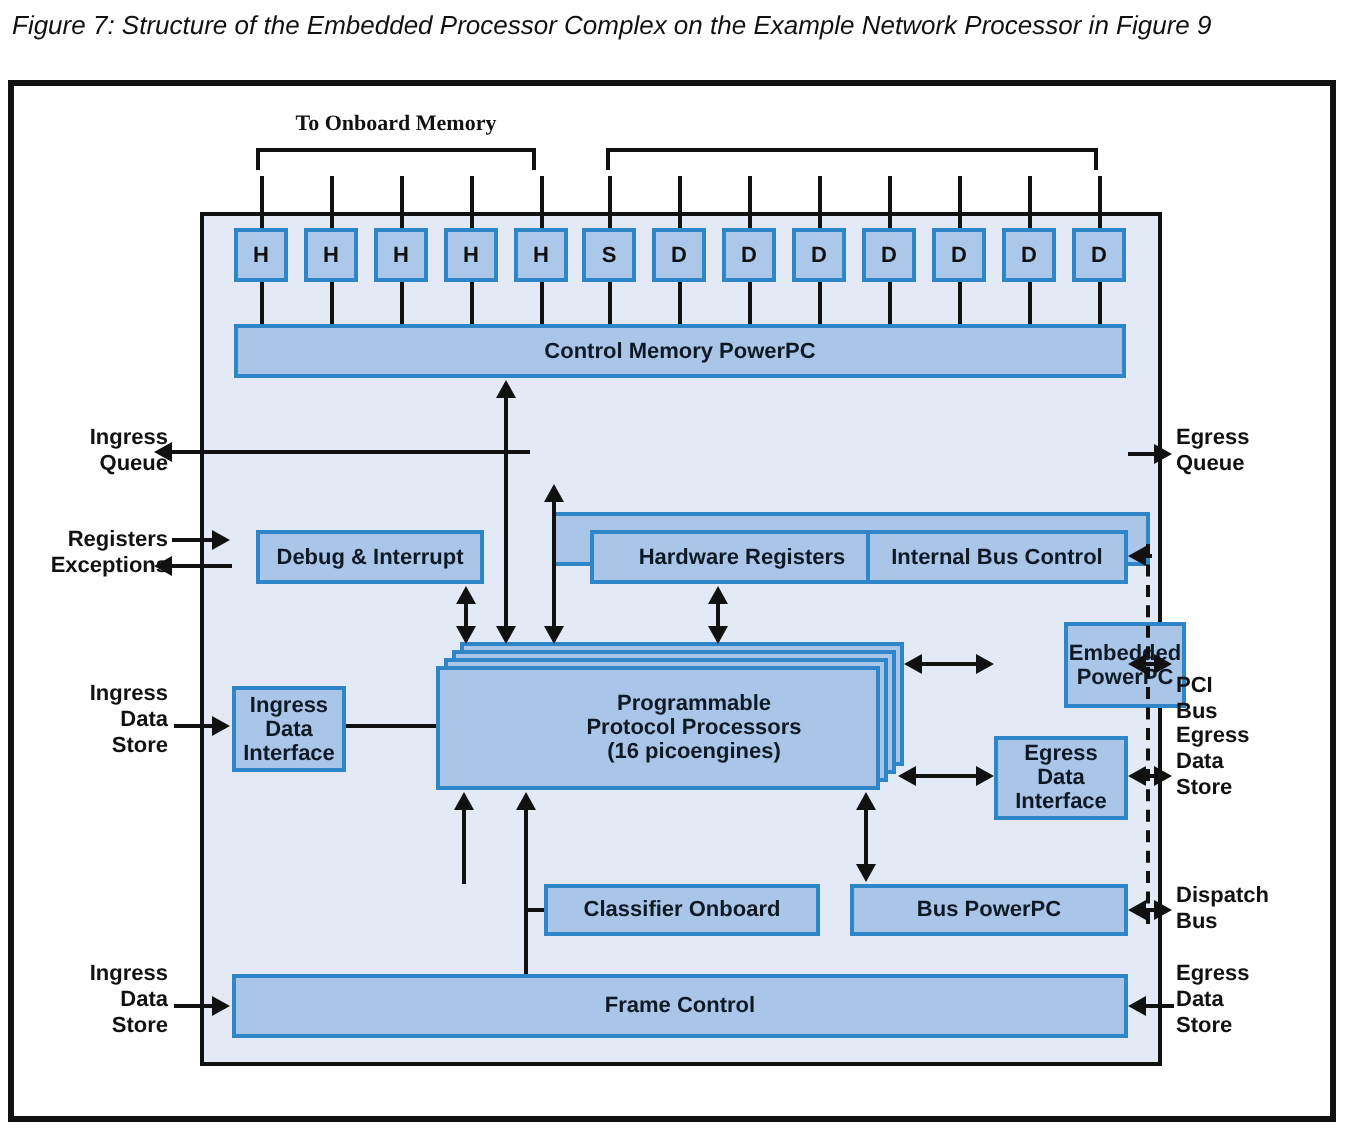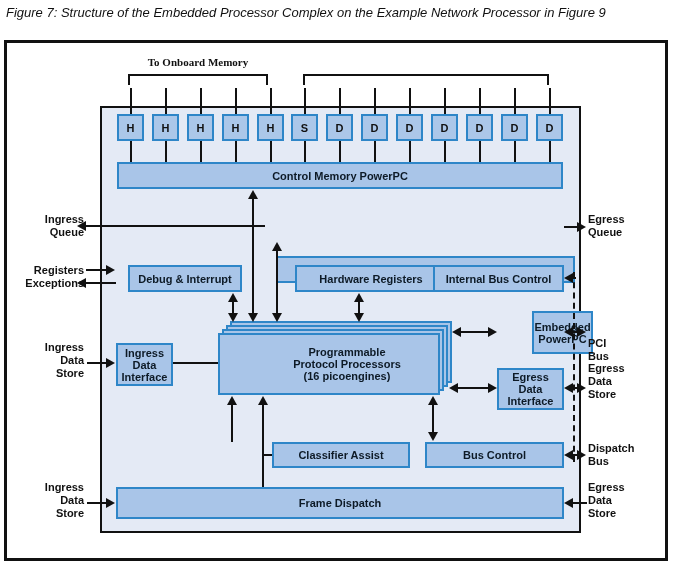--- a/index.html
+++ b/index.html
@@ -128,23 +128,23 @@
   <div class="layer" style="left:222px;top:329px;width:222px;height:62px;"></div>
   <div class="blk" style="left:218px;top:333px;width:222px;height:62px;padding-left:36px;">Programmable
 Protocol Processors
 (16 picoengines)</div>
 
   <div class="blk" style="left:497px;top:311px;width:61px;height:43px;margin-left:35px;">Embedded
 PowerPC</div>
   <div class="blk" style="left:497px;top:368px;width:67px;height:42px;">Egress
 Data
 Interface</div>
-  <div class="blk" style="left:272px;top:442px;width:138px;height:26px;">Classifier Assist</div>
-  <div class="blk" style="left:425px;top:442px;width:139px;height:26px;">Bus Control</div>
-  <div class="blk" style="left:116px;top:487px;width:448px;height:32px;">Frame Dispatch</div>
+  <div class="blk" style="left:272px;top:442px;width:138px;height:26px;">Classifier Onboard</div>
+  <div class="blk" style="left:425px;top:442px;width:139px;height:26px;">Bus PowerPC</div>
+  <div class="blk" style="left:116px;top:487px;width:448px;height:32px;">Frame Control</div>
 
   <div class="dash" style="left:573px;top:272px;height:190px;"></div>
 
   <div class="head l" style="left:77px;top:221px;"></div>
   <div class="hline" style="left:86px;top:225px;width:179px;"></div>
 
   <div class="head r" style="left:106px;top:265px;"></div>
   <div class="hline" style="left:86px;top:269px;width:21px;"></div>
 
   <div class="head l" style="left:77px;top:278px;"></div>

